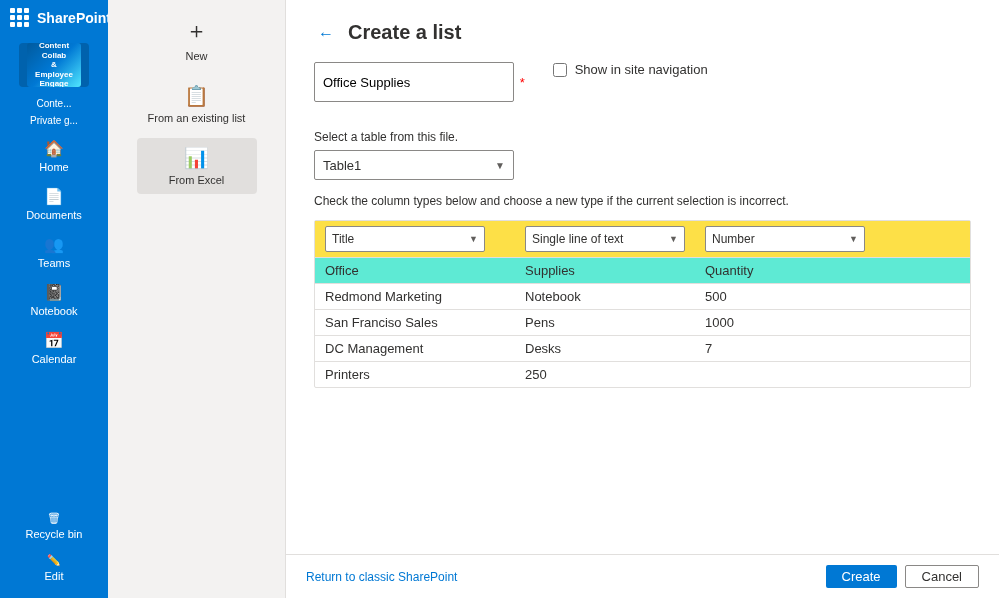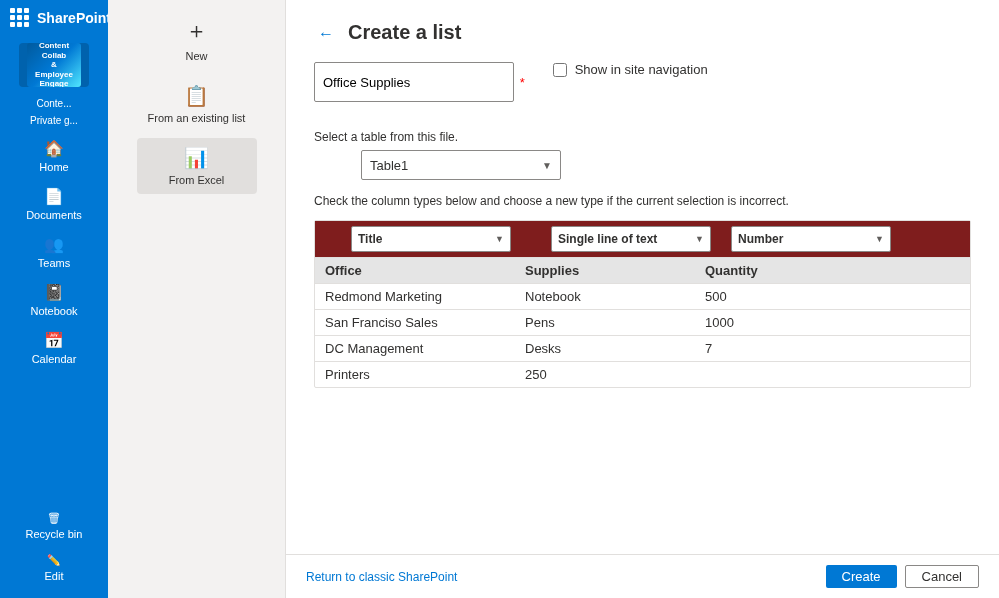--- a/index.html
+++ b/index.html
@@ -193,21 +193,20 @@
       align-items: center;
       border: 1px solid #8a8886;
       border-radius: 2px;
       padding: 0 8px;
       height: 30px;
       width: 200px;
       background: white;
       cursor: pointer;
       font-size: 13px;
       justify-content: space-between;
-      margin-left: 47px;
     }
     .select-field .chevron { font-size: 10px; color: #605e5c; }
 
     .check-info {
       font-size: 12px;
       color: #323130;
       margin-bottom: 12px;
     }
 
     
@@ -217,21 +216,21 @@
       overflow: visible;
       position: relative;
     }
 
     .col-table-row {
       display: flex;
       border-bottom: 1px solid #e1dfdd;
       align-items: center;
     }
     .col-table-row:last-child { border-bottom: none; }
-    .col-table-row.header-row { background: #7f1d1d; font-weight: 700; padding-left: 26px; }
+    .col-table-row.header-row { background: #fde047; font-weight: 400; }
 
     .col-cell {
       padding: 5px 10px;
       font-size: 13px;
     }
     .col-cell:first-child { width: 200px; }
     .col-cell:nth-child(2) { width: 180px; }
     .col-cell:nth-child(3) { width: 180px; }
     .col-cell:last-child { flex: 1; }
 
@@ -400,21 +399,21 @@
         </div>
       </div>
       <div class="col-cell">
         <div class="inline-select">
           <span>Number</span>
           <span class="chevron">▼</span>
         </div>
       </div>
     </div>
 
-    <div class="col-table-row" style="background:#e5e5e5; font-weight:700;">
+    <div class="col-table-row" style="background:#5eead4; font-weight:400;">
       <div class="col-cell">Office</div>
       <div class="col-cell">Supplies</div>
       <div class="col-cell">Quantity</div>
     </div>
     <div class="col-table-row">
       <div class="col-cell">Redmond Marketing</div>
       <div class="col-cell">Notebook</div>
       <div class="col-cell">500</div>
     </div>
     <div class="col-table-row">

